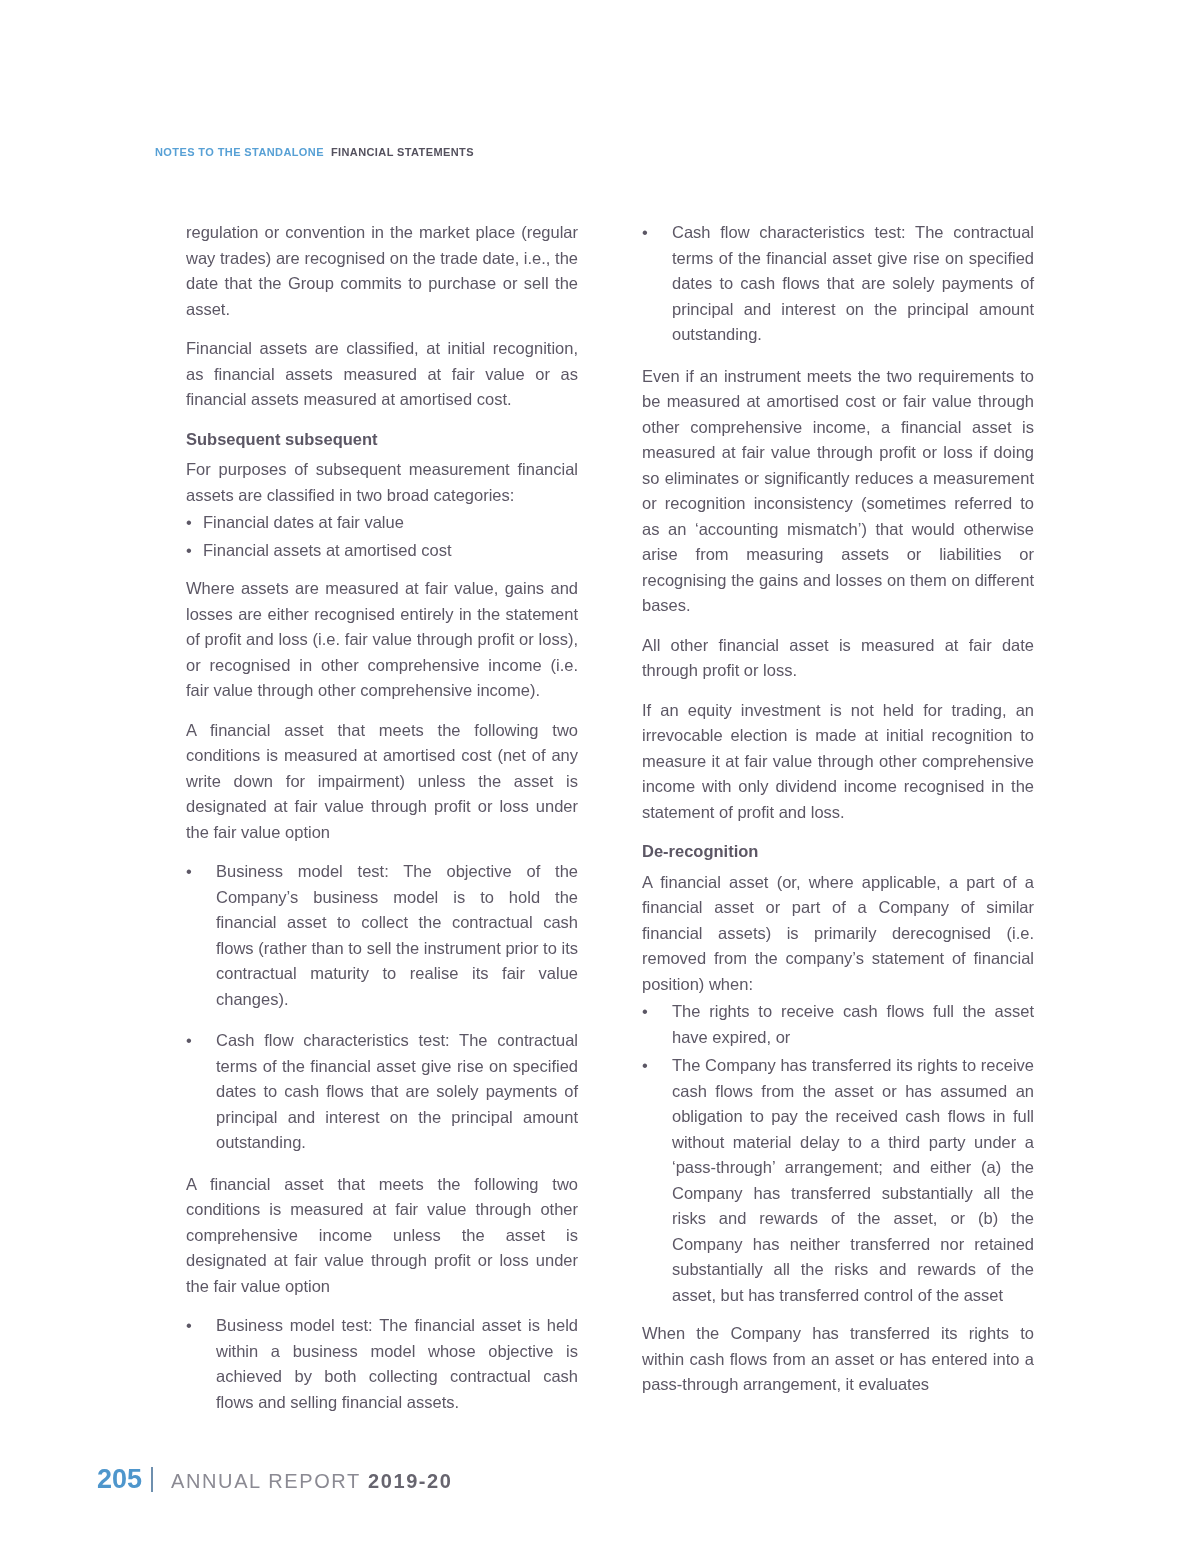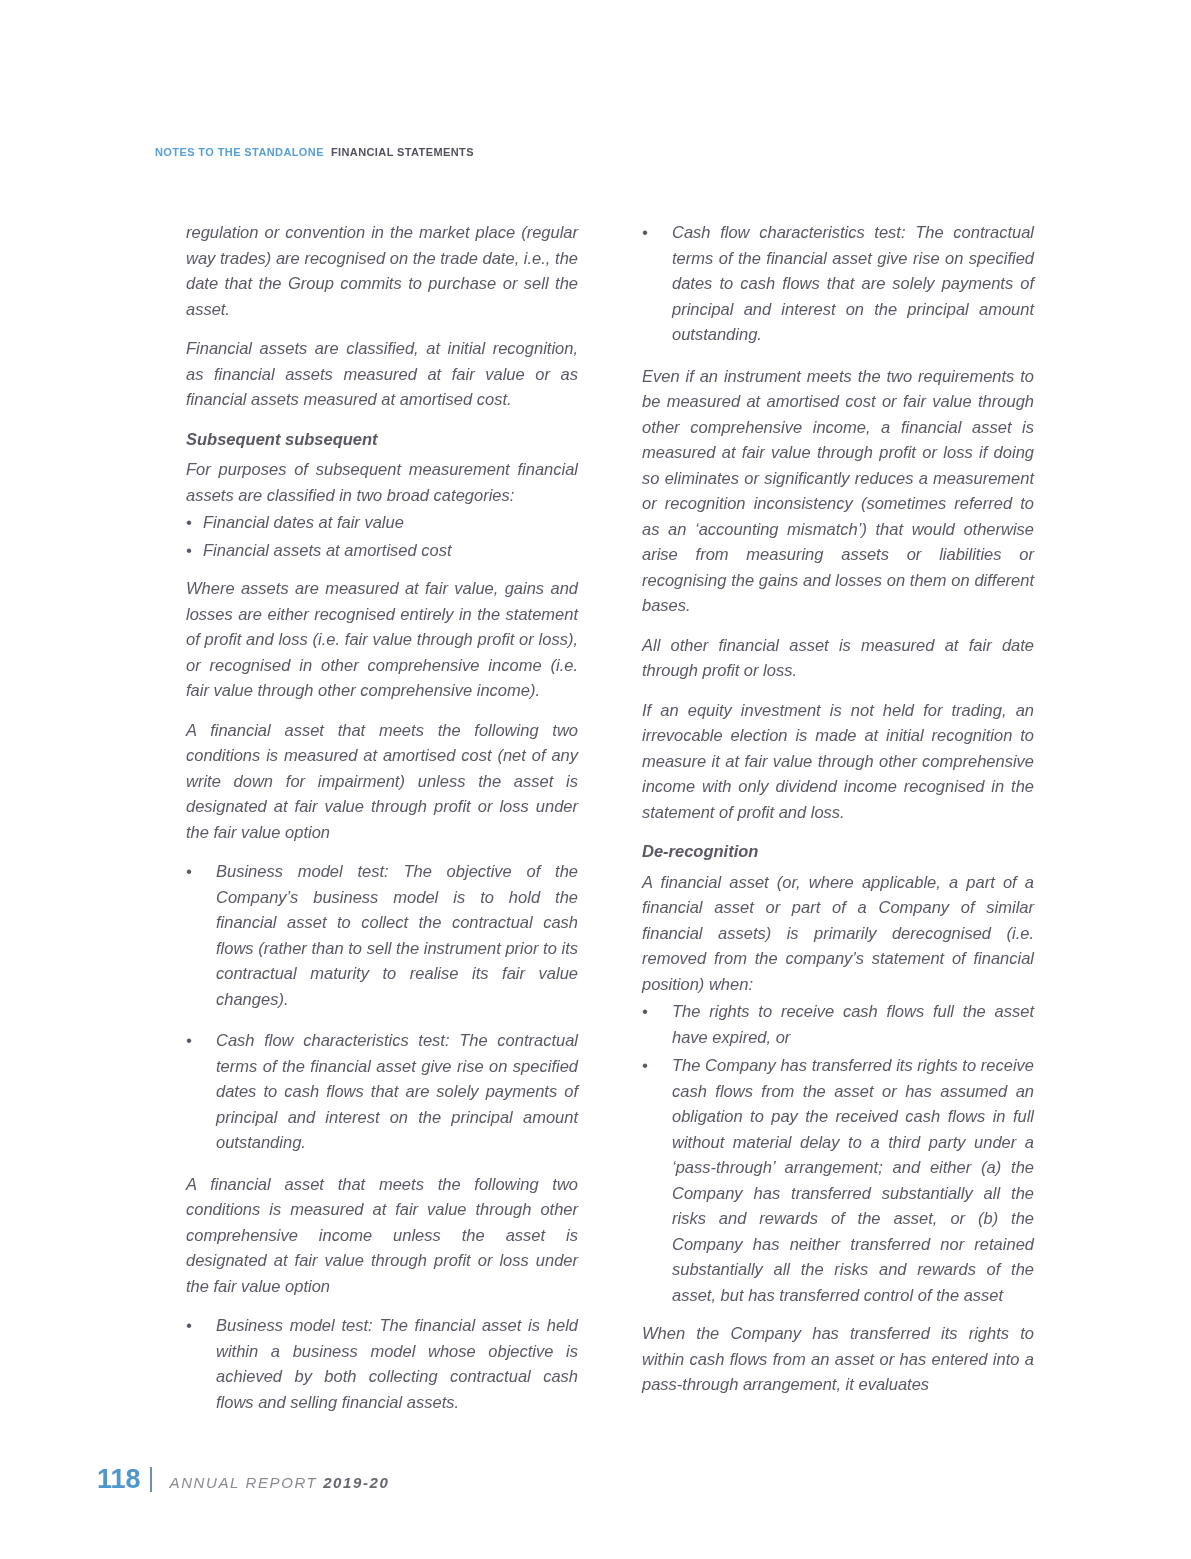--- a/index.html
+++ b/index.html
@@ -40,21 +40,20 @@
     display: flex;
     gap: 64px;
   }
   .column {
     width: 392px;
     flex: none;
     font-size: 16.5px;
     line-height: 25.5px;
     color: #5c5765;
     text-align: justify;
-    font-style: italic;
   }
   .para { margin: 0 0 14px 0; }
   .subhead {
     font-weight: bold;
     margin: 0 0 5px 0;
     text-align: left;
   }
   .bullet { display: flex; margin: 0 0 16px 0; }
   .bullet .dot { flex: none; width: 30px; text-align: left; }
   .bullet .btxt { flex: 1; text-align: justify; }
@@ -80,25 +79,24 @@
   }
   .footer .sep {
     display: inline-block;
     width: 2px;
     height: 25px;
     background: #6e8fae;
     margin: 0 18px 0 9px;
     align-self: center;
   }
   .footer .report {
-    font-size: 15px;
+    font-size: 20px;
     letter-spacing: 1.6px;
     color: #8b8a93;
     text-transform: uppercase;
-    font-style: italic;
   }
   .footer .report b { color: #67656f; font-weight: bold; }
 </style>
 </head>
 <body>
 
 <div class="page">
 
   <div class="header">
     <span class="blue">NOTES TO THE STANDALONE</span><span class="dark">FINANCIAL STATEMENTS</span>
@@ -150,18 +148,18 @@
         </div>
         <div class="bullet b-tight">
           <span class="dot">•</span>
           <span class="btxt">The Company has transferred its rights to receive cash flows from the asset or has assumed an obligation to pay the received cash flows in full without material delay to a third party under a ‘pass-through’ arrangement; and either (a) the Company has transferred substantially all the risks and rewards of the asset, or (b) the Company has neither transferred nor retained substantially all the risks and rewards of the asset, but has transferred control of the asset</span>
         </div>
         <div class="para">When the Company has transferred its rights to within cash flows from an asset or has entered into a pass-through arrangement, it evaluates</div>
       </div>
   </div>
 
   <div class="footer">
-    <span class="pagenum">118</span>
+    <span class="pagenum">205</span>
     <span class="sep"></span>
     <span class="report"><span>Annual Report</span>&nbsp;<b>2019-20</b></span>
   </div>
 
 </div>
 
 </body></html>

